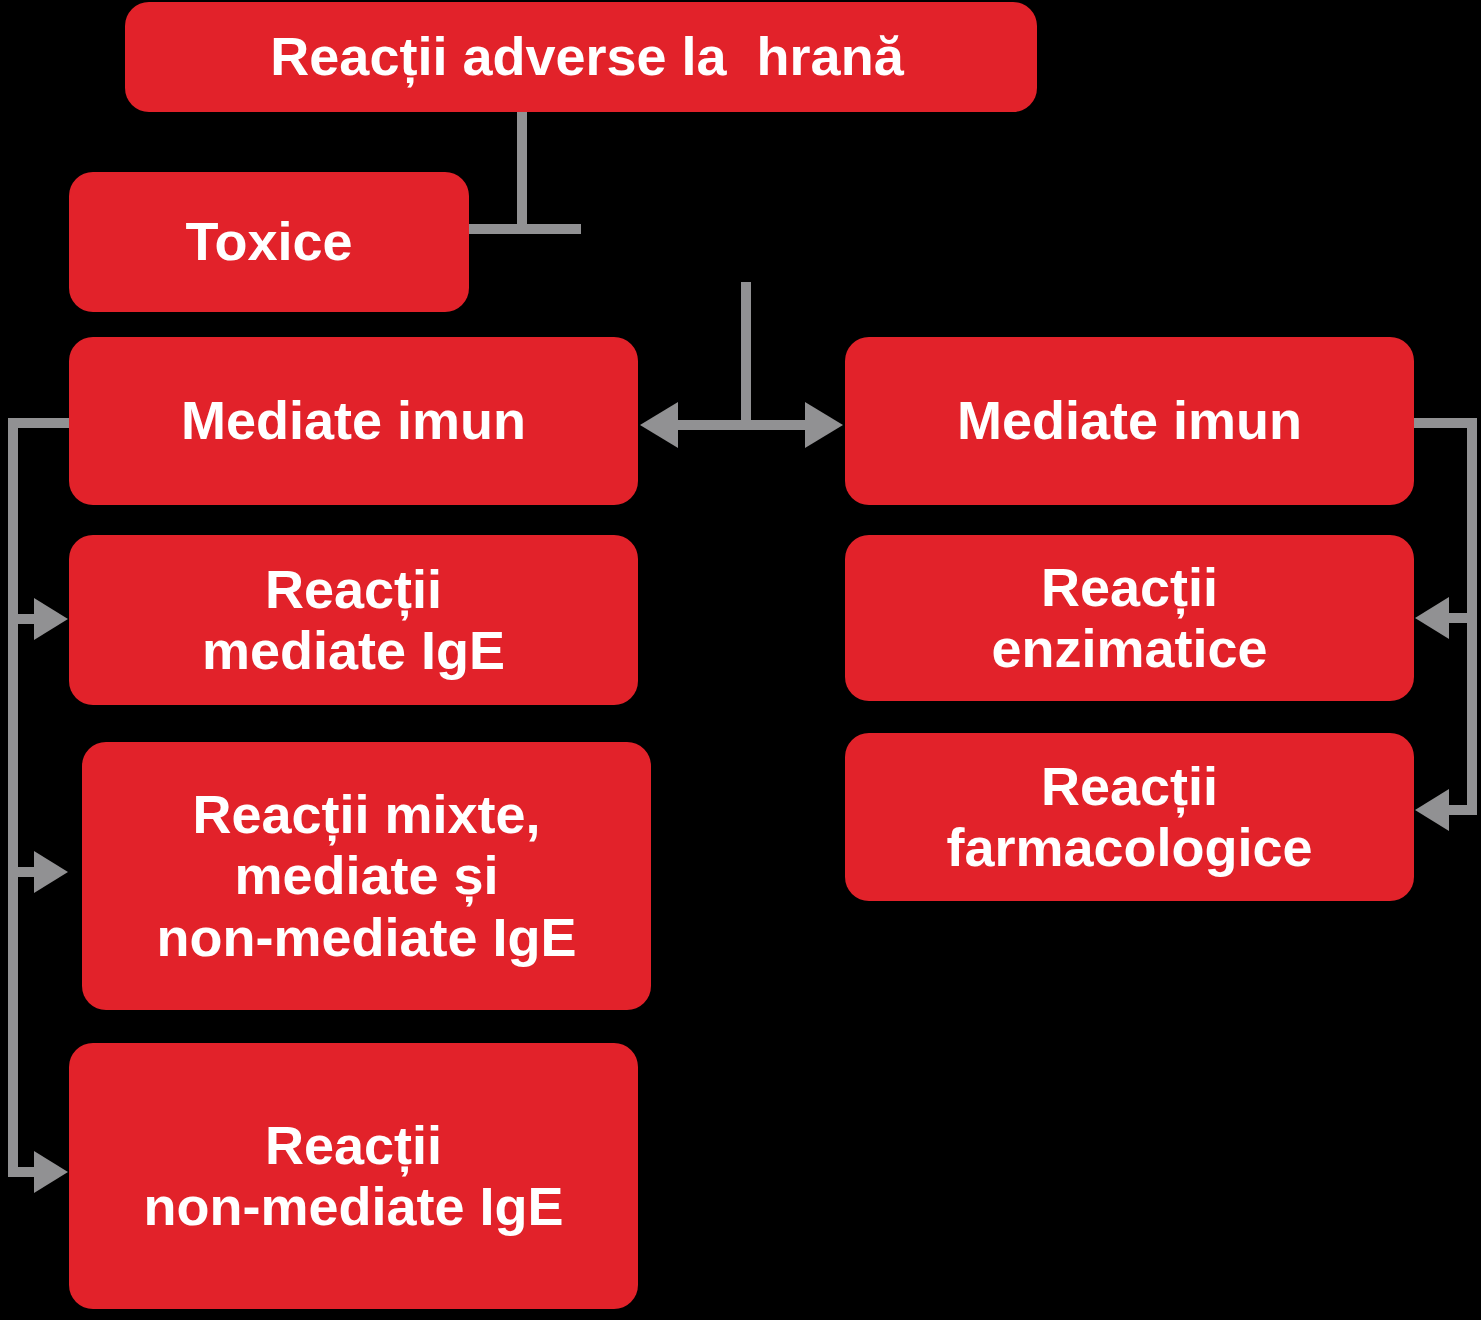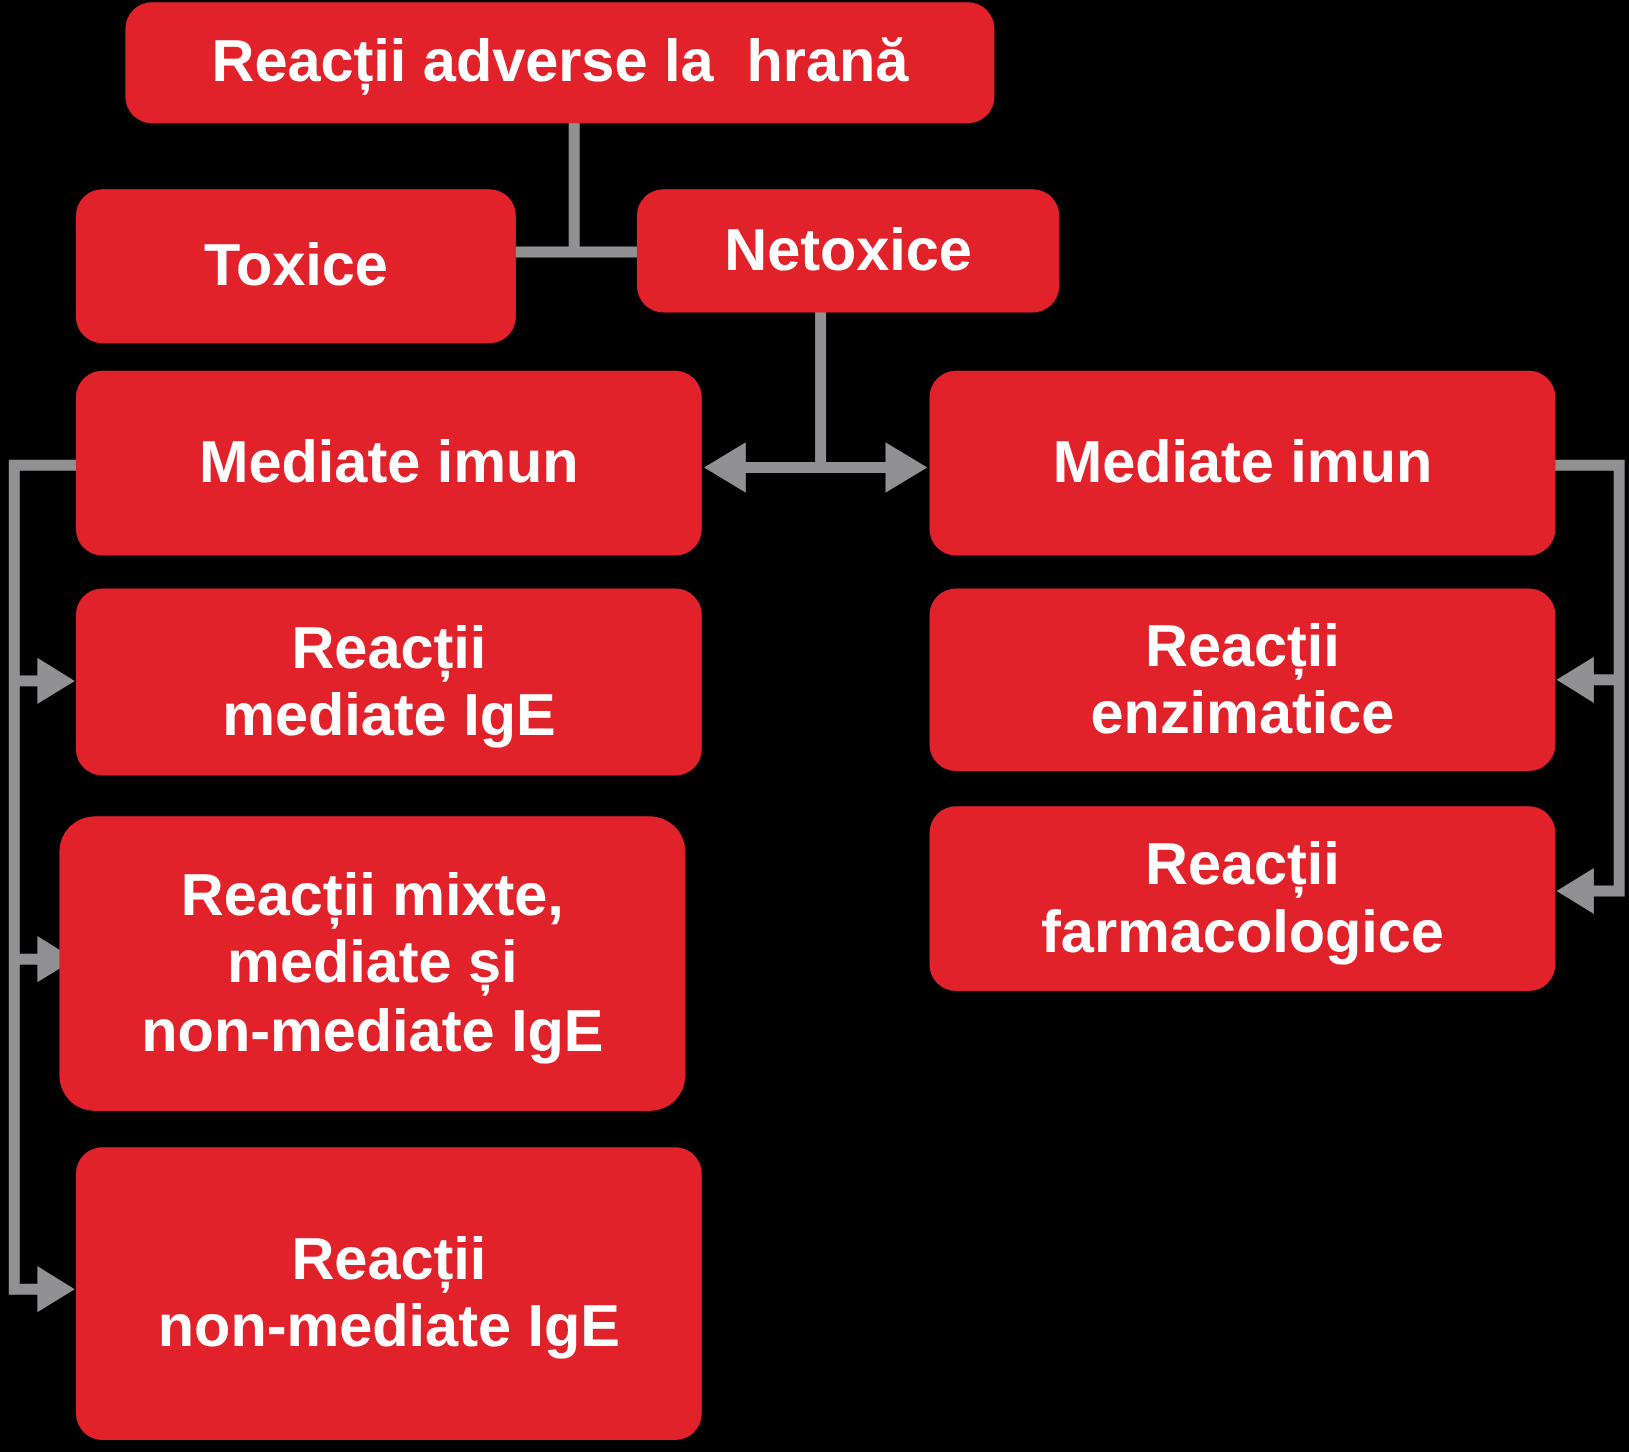--- a/index.html
+++ b/index.html
@@ -70,51 +70,48 @@
     <polygon points="68,619 34,598 34,640"></polygon>
     <polygon points="68,872 34,851 34,893"></polygon>
     <polygon points="68,1172 34,1151 34,1193"></polygon>
 
     <polyline points="1412,423 1472,423 1472,810 1447,810"></polyline>
     <path d="M1472 618 H1447"></path>
     <polygon points="1415,618 1449,597 1449,639"></polygon>
     <polygon points="1415,810 1449,789 1449,831"></polygon>
   </svg>
 
-  <div class="node" style="left:114px; top:2px; width:790px; height:110px;">
+  <div class="node" style="left:125px; top:2px; width:900px; height:110px;padding-left:12px;">
     <span class="label">Reacții adverse la  hrană</span>
   </div>
 
   <div class="node" style="left:69px; top:172px; width:400px; height:140px;">
     <span class="label">Toxice</span>
   </div>
 
-  <div class="node" style="left:579px; top:172px; width:384px; height:112px;">
-    <span class="label">Netoxice</span>
-  </div>
 
   <div class="node" style="left:69px; top:337px; width:569px; height:168px;">
     <span class="label">Mediate imun</span>
   </div>
 
   <div class="node" style="left:845px; top:337px; width:569px; height:168px;">
     <span class="label">Mediate imun</span>
   </div>
 
   <div class="node" style="left:69px; top:535px; width:569px; height:170px;">
     <span class="label">Reacții
 mediate IgE</span>
   </div>
 
   <div class="node" style="left:845px; top:535px; width:569px; height:166px;">
     <span class="label">Reacții
 enzimatice</span>
   </div>
 
-  <div class="node" style="left:54px; top:742px; width:569px; height:268px;border-radius:32px;">
+  <div class="node" style="left:82px; top:742px; width:569px; height:268px;">
     <span class="label">Reacții mixte,
 mediate și
 non-mediate IgE</span>
   </div>
 
   <div class="node" style="left:845px; top:733px; width:569px; height:168px;">
     <span class="label">Reacții
 farmacologice</span>
   </div>
 

